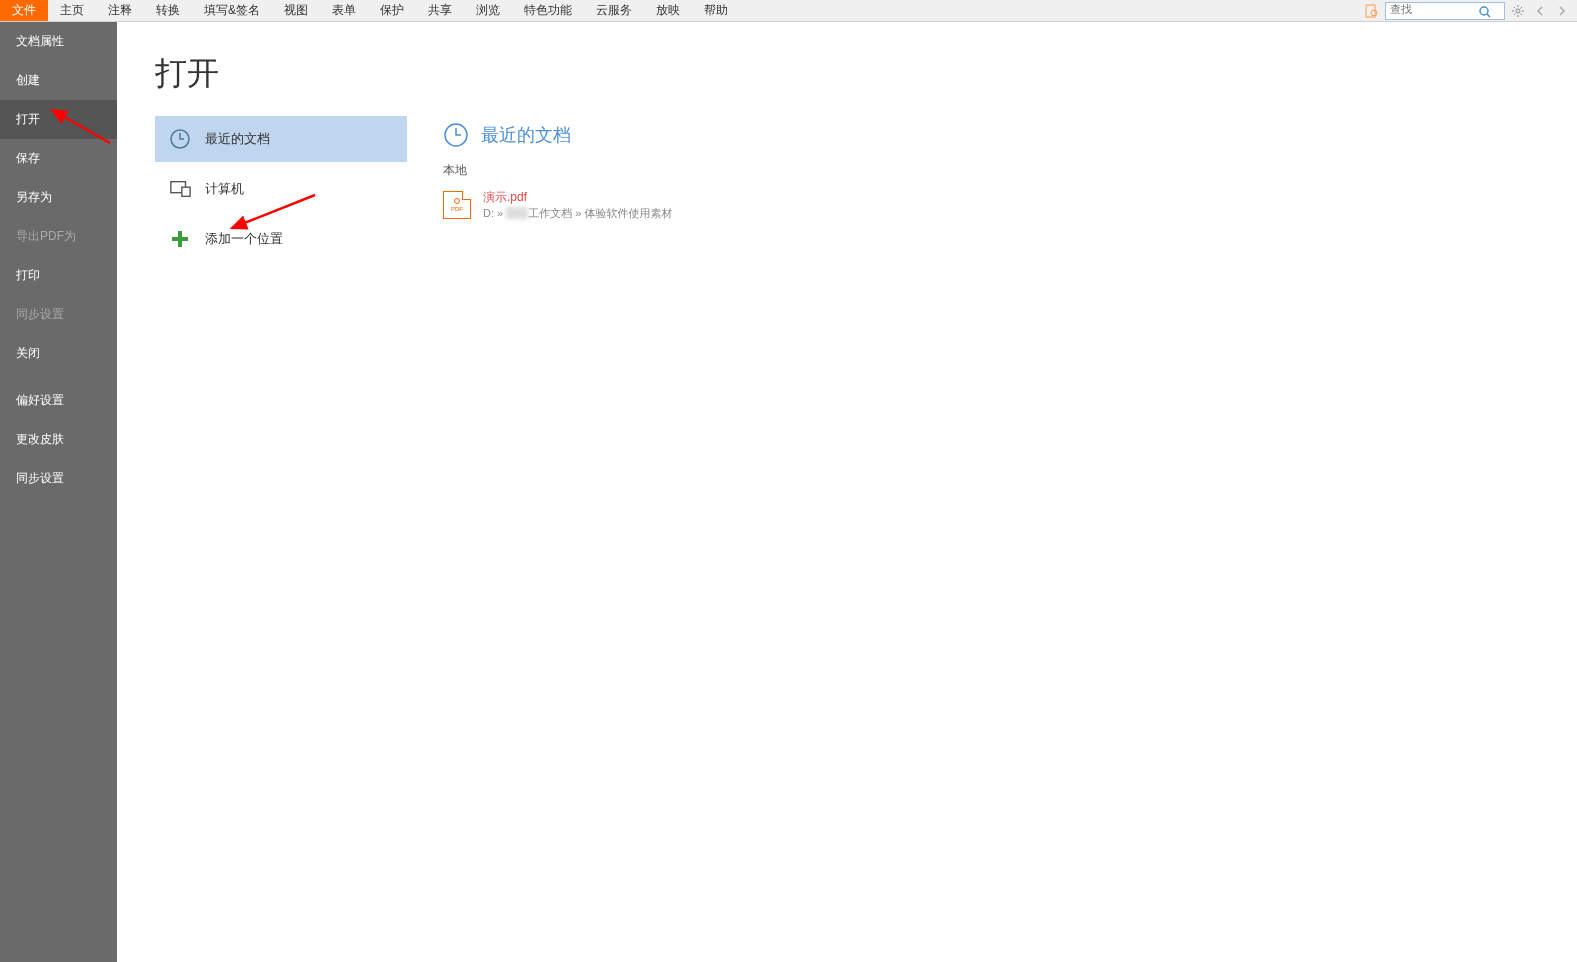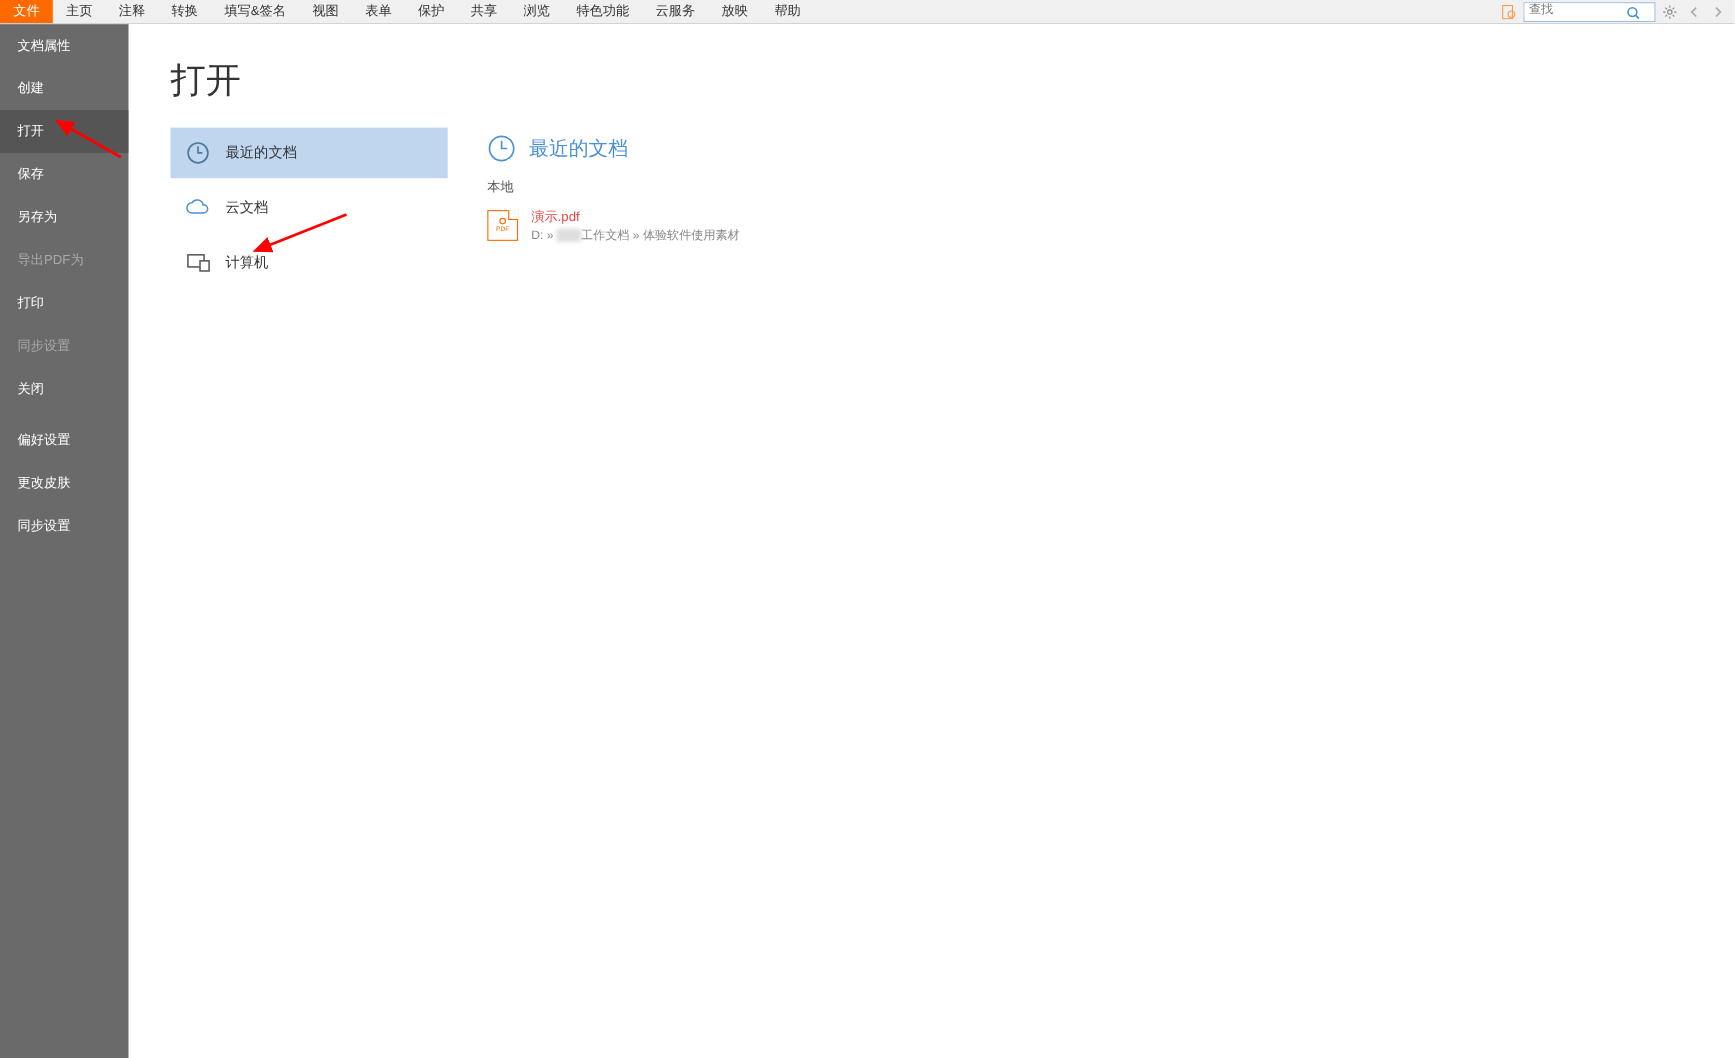--- a/index.html
+++ b/index.html
@@ -125,34 +125,34 @@
             <span class="icon">
               <svg width="22" height="22" viewBox="0 0 22 22">
                 <circle cx="11" cy="11" r="9" fill="none" stroke="#4a7a9a" stroke-width="1.5"></circle>
                 <path d="M11 5v6h4" fill="none" stroke="#4a7a9a" stroke-width="1.5"></path>
               </svg>
             </span>
             <span>最近的文档</span>
           </div>
           <div class="loc-item">
             <span class="icon">
-              <svg width="24" height="18" viewBox="0 0 24 18">
-                <path d="M6 14a5 5 0 010-10 6 6 0 0111 2 4 4 0 011 8H6z" fill="none" stroke="#4a90d9" stroke-width="1.5"></path>
-              </svg>
-            </span>
-            <span>云文档</span>
-          </div>
-          <div class="loc-item">
-            <span class="icon">
               <svg width="24" height="20" viewBox="0 0 24 20">
                 <rect x="2" y="2" width="16" height="12" fill="none" stroke="#555" stroke-width="1.5"></rect>
                 <rect x="14" y="8" width="9" height="10" fill="#fff" stroke="#555" stroke-width="1.5"></rect>
               </svg>
             </span>
             <span>计算机</span>
+          </div>
+          <div class="loc-item">
+            <span class="icon">
+              <svg width="20" height="20" viewBox="0 0 20 20">
+                <path d="M10 2v16M2 10h16" stroke="#3a9c3a" stroke-width="4"></path>
+              </svg>
+            </span>
+            <span>添加一个位置</span>
           </div>
         </div>
     </div>
 
     <div class="panel-right">
       <div class="section-head">
         <span class="icon">
           <svg width="26" height="26" viewBox="0 0 26 26">
               <circle cx="13" cy="13" r="11" fill="none" stroke="#4a90d9" stroke-width="1.5"></circle>
               <path d="M13 6v7h5" fill="none" stroke="#4a90d9" stroke-width="1.5"></path>

